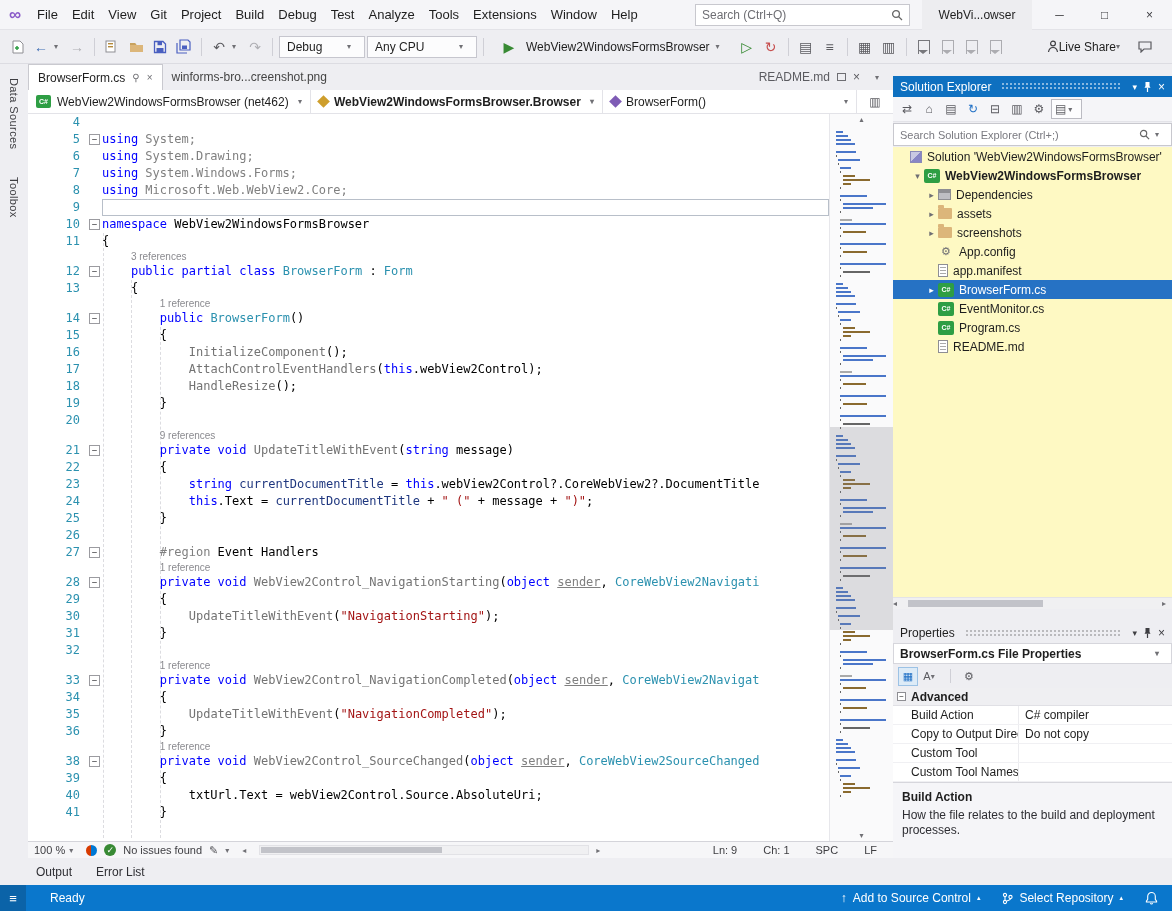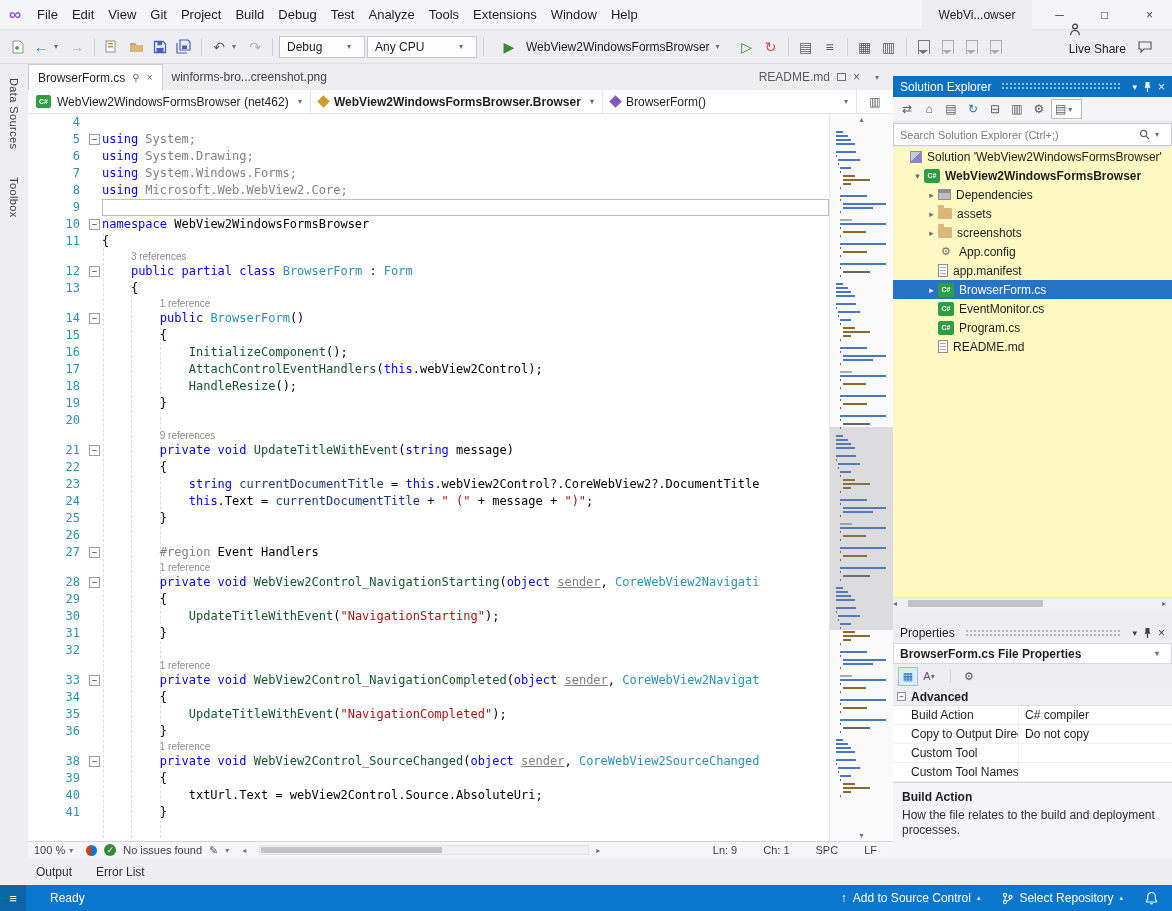--- a/index.html
+++ b/index.html
@@ -18,21 +18,21 @@
   .winbtn{width:45px;height:30px;display:flex;align-items:center;justify-content:center;font-size:12px;color:#3E3E42;}
 
   
   .toolbar{position:absolute;left:0;top:30px;right:0;height:34px;background:#EEEEF2;display:flex;align-items:center;padding:0 6px;gap:2px;border-bottom:1px solid #DCDCE2;}
   .tbtn{height:24px;min-width:22px;display:flex;align-items:center;justify-content:center;font-size:14px;color:#5B5B60;}
   .tbtn.blue{color:#3E6DB5;} .tbtn.dis{color:#AFAFB4;} .tbtn.green{color:#388A34;} .tiny{font-size:8px;min-width:10px;color:#707075;}
   .tsep{width:1px;height:18px;background:#CFCFD6;margin:0 4px;}
   .tselect{height:22px;min-width:86px;border:1px solid #C6C6CE;background:#FCFCFD;display:flex;align-items:center;justify-content:space-between;gap:6px;padding:0 7px;font-size:12px;color:#1E1E1E;}
   .startbtn{height:24px;display:flex;align-items:center;gap:6px;padding:0 8px;font-size:12px;color:#1E1E1E;}
   .tb-right{margin-left:auto;display:flex;align-items:center;gap:8px;padding-right:10px;}
-  .liveshare{display:flex;gap:6px;font-size:12px;color:#1E1E1E;flex-direction:column;}
+  .liveshare{display:flex;align-items:center;gap:0;font-size:12px;color:#1E1E1E;}
   .bookmark{width:12px;height:14px;border:1.4px solid #77777C;border-bottom:none;position:relative;}
   .bookmark:after{content:"";position:absolute;left:-1px;bottom:-5px;border:5px solid #77777C;border-top:none;border-left-color:transparent;border-right-color:transparent;border-bottom-color:transparent;border-top:4px solid #77777C;}
 
   
   .sidestrip{position:absolute;left:0;top:64px;width:28px;bottom:53px;background:#EEEEF2;display:flex;flex-direction:column;align-items:center;padding-top:14px;gap:28px;}
   .vtab{writing-mode:vertical-rl;font-size:11px;color:#3E3E42;letter-spacing:.4px;}
 
   
   .edgroup{position:absolute;left:28px;top:64px;width:865px;height:794px;display:flex;flex-direction:column;background:#FFF;}
   .tabrow{height:26px;background:#EEEEF2;display:flex;align-items:stretch;flex:none;}
@@ -56,21 +56,21 @@
   .guide{position:absolute;width:0;border-left:1px dashed #DCDCE0;bottom:3px;z-index:0;}
   #codelines{position:absolute;left:0;top:0;right:64px;bottom:0;overflow:hidden;z-index:1;}
   .code-row{display:flex;height:17px;line-height:17px;font-family:"DejaVu Sans Mono",monospace;font-size:12px;white-space:pre;}
   .bp-margin{width:10px;flex:none;}
   .ln{width:50px;flex:none;text-align:right;padding-right:8px;color:#2B91AF;}
   .fold{width:14px;flex:none;position:relative;}
   .foldbox{position:absolute;left:1px;top:3px;width:11px;height:11px;border:1px solid #9B9BA0;background:#FFF;color:#3E3E42;font-size:9px;line-height:9px;text-align:center;}
   .code-text{flex:1;overflow:hidden;}
   .code-row.current .code-text{outline:1px solid #B8BFC9;outline-offset:-1px;}
   .lens-row{height:13px;line-height:13px;font-size:10px;color:#8A8A8F;font-family:"Liberation Sans",sans-serif;}
-  .tk-kw{color:#0000FF;} .tk-type{color:#2B91AF;} .tk-method{color:#14532d;} .tk-str{color:#A31515;}
+  .tk-kw{color:#0000FF;} .tk-type{color:#2B91AF;} .tk-method{color:#737373;} .tk-str{color:#A31515;}
   .tk-plain{color:#010101;} .tk-gray{color:#808080;} .tk-local{color:#1F377F;}
   .tk-param{color:#808080;text-decoration:underline;}
 
   .minimap{position:absolute;right:0;top:0;width:64px;bottom:0;background:#FAFAFB;border-left:1px solid #E7E7EB;z-index:1;}
   .mm-arrow{position:absolute;left:0;right:0;text-align:center;font-size:8px;color:#707075;}
   #mm-bars{position:absolute;left:6px;right:4px;top:13px;bottom:13px;overflow:hidden;}
   .mm-view{position:absolute;left:0;right:0;top:43%;height:28%;background:rgba(130,130,140,.25);}
 
   .edstatus{height:17px;flex:none;background:#F6F6F8;border-top:1px solid #D4D4DA;display:flex;align-items:center;font-size:11px;color:#3E3E42;padding:0 6px;gap:7px;}
   .health-dot{width:11px;height:11px;border-radius:50%;background:linear-gradient(90deg,#D83B01 50%,#0078D4 50%);}
@@ -152,20 +152,29 @@
         <span class="menu-item">Project</span>
         <span class="menu-item">Build</span>
         <span class="menu-item">Debug</span>
         <span class="menu-item">Test</span>
         <span class="menu-item">Analyze</span>
         <span class="menu-item">Tools</span>
         <span class="menu-item">Extensions</span>
         <span class="menu-item">Window</span>
         <span class="menu-item">Help</span>
       </div>
+    <div class="qsearch">
+      <span class="ph">Search (Ctrl+Q)</span>
+      <span>
+        <svg width="12" height="12" viewBox="0 0 12 12">
+            <circle cx="5" cy="5" r="3.4" fill="none" stroke="#666" stroke-width="1.3"></circle>
+            <line x1="7.6" y1="7.6" x2="11" y2="11" stroke="#666" stroke-width="1.3"></line>
+          </svg>
+      </span>
+    </div>
     <div class="wtitle">WebVi...owser</div>
     <div class="winbtns">
       <span class="winbtn">─</span>
       <span class="winbtn">□</span>
       <span class="winbtn">×</span>
     </div>
   </div>
 
   <div class="toolbar">
     <span class="tbtn">

